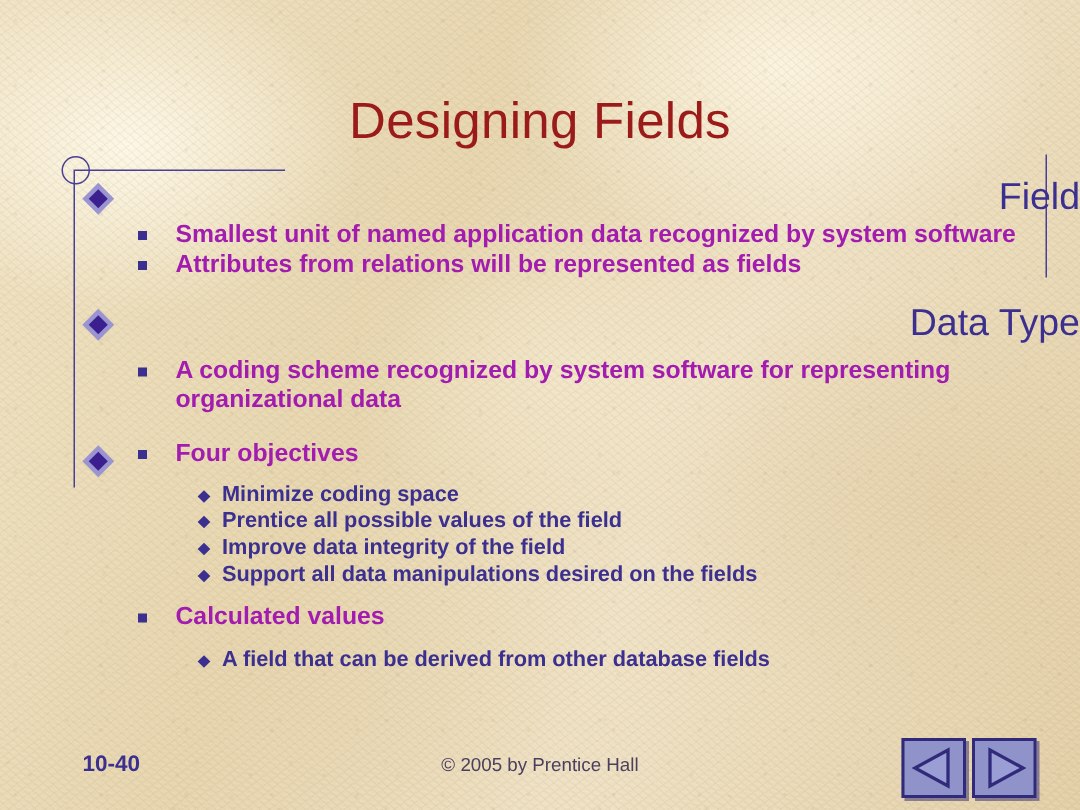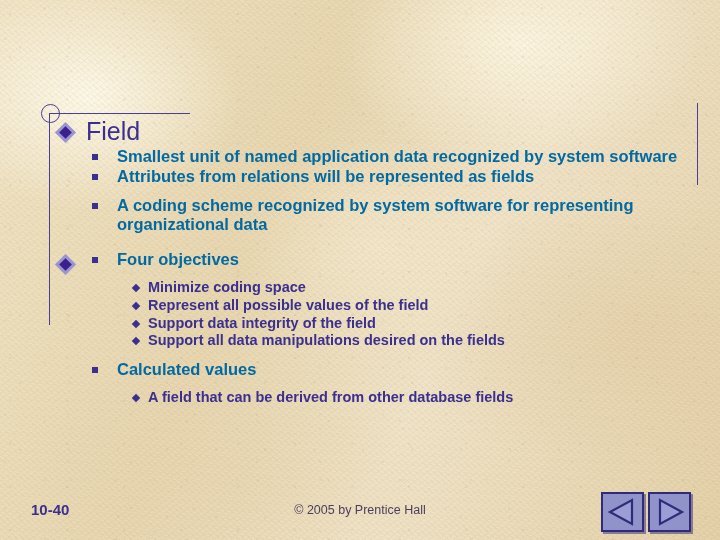--- a/index.html
+++ b/index.html
@@ -113,20 +113,21 @@
   }
 
   .lvl1 {
     position: relative;
     color: #3b2f8f;
     font-size: 25px;
     line-height: 1.06;
     padding-left: 86px;
     margin-bottom: 2px;
     white-space: nowrap;
+    text-align: right;
   }
   .lvl1 .bullet-diamond {
     position: absolute;
     left: 58px;
     top: 7px;
     width: 15px;
     height: 15px;
   }
   .lvl1 .bullet-diamond i {
     position: absolute;
@@ -137,21 +138,21 @@
     left: 0; top: 0; width: 15px; height: 15px;
     background: #9a94d0;
   }
   .lvl1 .bullet-diamond i.inner {
     left: 3px; top: 3px; width: 9px; height: 9px;
     background: #3b1f8f;
   }
 
   .lvl2 {
     position: relative;
-    color: #0369a1;
+    color: #a21caf;
     font-size: 16.5px;
     font-weight: bold;
     line-height: 1.16;
     padding-left: 117px;
     padding-right: 24px;
     margin-top: 1px;
   }
   .lvl2 .bullet-square {
     position: absolute;
     left: 92px;
@@ -179,21 +180,21 @@
     background: #3b2f8f;
     transform: rotate(45deg);
   }
 
   .gap-lvl1 { margin-top: 16px; }
   .gap-sub  { margin-top: 10px; }
 
   
   #slide-number {
     position: absolute;
-    left: 31px;
+    left: 55px;
     top: 501px;
     color: #3b2f8f;
     font-size: 15px;
     font-weight: bold;
   }
   #copyright {
     position: absolute;
     left: 0;
     top: 503px;
     width: 720px;
@@ -220,20 +221,21 @@
 </style>
 </head>
 <body>
 
 <div id="slide">
 
   <div class="tex tex-a"></div>
   <div class="tex tex-b"></div>
   <div class="tex tex-c"></div>
 
+  <div id="title">Designing Fields</div>
 
   <div id="deco-hrule"></div>
   <div id="deco-circle"></div>
   <div id="deco-vline-left"></div>
   <div id="deco-vline-right"></div>
 
   <div id="body">
 
     <div class="lvl1">
       <span class="bullet-diamond">
@@ -244,46 +246,53 @@
     </div>
     <div class="lvl2">
       <span class="bullet-square"></span>
       <span>Smallest unit of named application data recognized by system software</span>
     </div>
     <div class="lvl2">
       <span class="bullet-square"></span>
       <span>Attributes from relations will be represented as fields</span>
     </div>
 
-    <div class="lvl2 gap-sub">
-      <span class="bullet-square"></span>
-      <span>A coding scheme recognized by system software for representing organizational data</span>
-    </div>
-
     <div class="lvl1 gap-lvl1">
       <span class="bullet-diamond">
           <i class="outer"></i>
           <i class="inner"></i>
         </span>
+      <span>Data Type</span>
     </div>
     <div class="lvl2 gap-sub">
       <span class="bullet-square"></span>
+      <span>A coding scheme recognized by system software for representing organizational data</span>
+    </div>
+
+    <div class="lvl1 gap-lvl1">
+      <span class="bullet-diamond">
+          <i class="outer"></i>
+          <i class="inner"></i>
+        </span>
+    </div>
+    <div class="lvl2 gap-sub">
+      <span class="bullet-square"></span>
       <span>Four objectives</span>
     </div>
     <div class="lvl3 gap-sub">
       <span class="bullet-smalldiamond"></span>
       <span>Minimize coding space</span>
     </div>
     <div class="lvl3">
       <span class="bullet-smalldiamond"></span>
-      <span>Represent all possible values of the field</span>
+      <span>Prentice all possible values of the field</span>
     </div>
     <div class="lvl3">
       <span class="bullet-smalldiamond"></span>
-      <span>Support data integrity of the field</span>
+      <span>Improve data integrity of the field</span>
     </div>
     <div class="lvl3">
       <span class="bullet-smalldiamond"></span>
       <span>Support all data manipulations desired on the fields</span>
     </div>
     <div class="lvl2 gap-sub">
       <span class="bullet-square"></span>
       <span>Calculated values</span>
     </div>
     <div class="lvl3 gap-sub">

